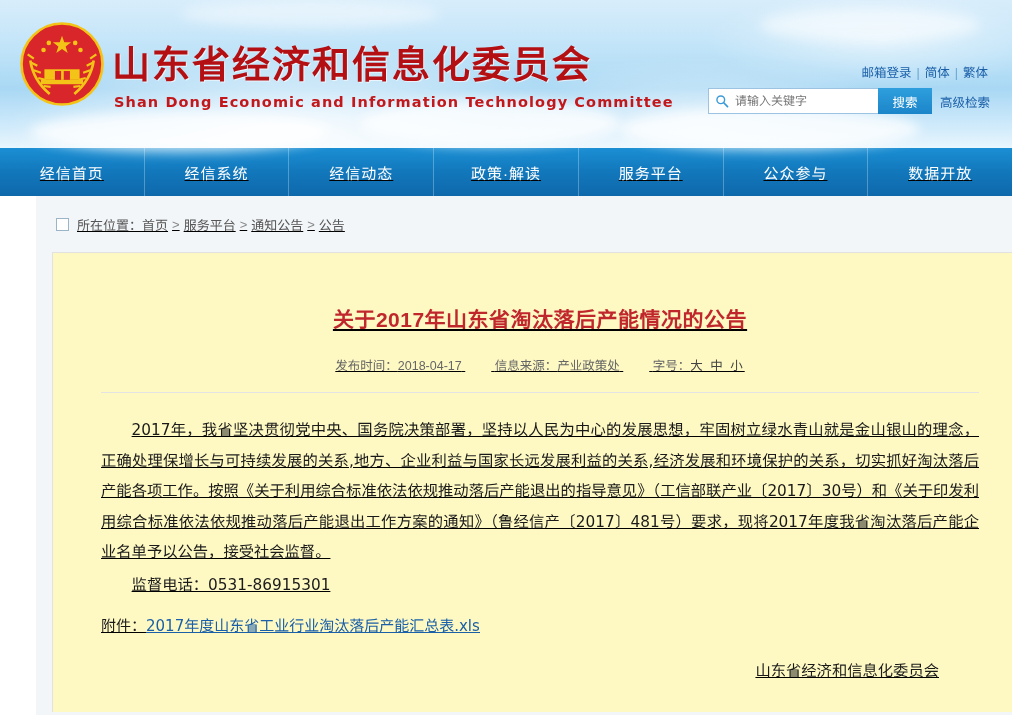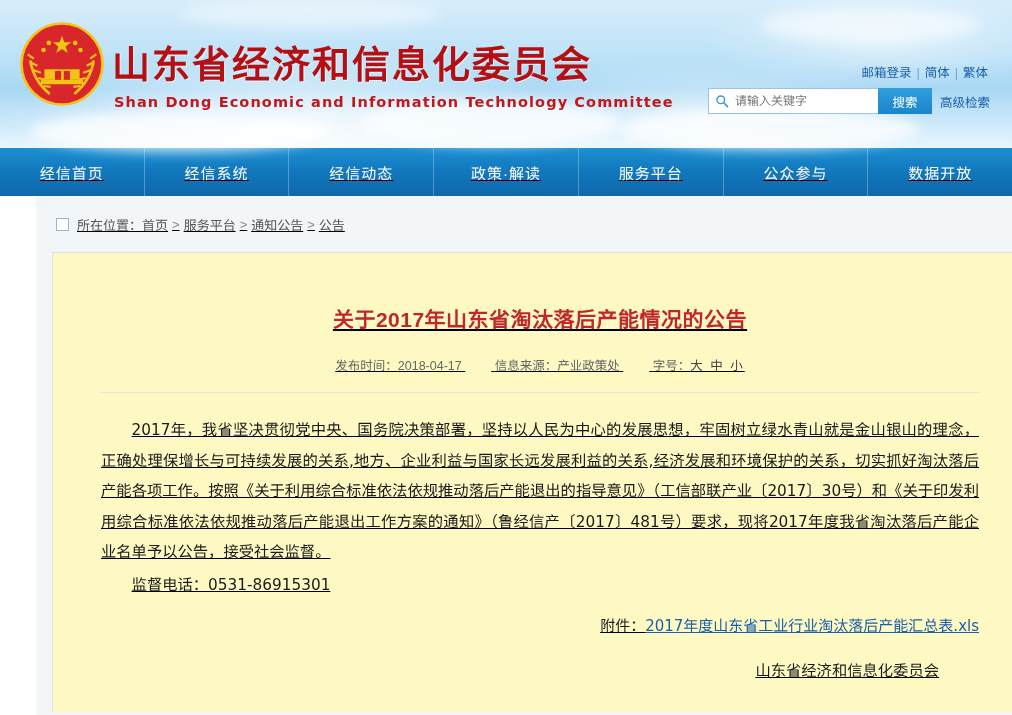--- a/index.html
+++ b/index.html
@@ -199,21 +199,21 @@
   .art-body {
     font-size: 15.3px;
     line-height: 2.0;
     color: #1a1a1a;
     text-align: justify;
     font-family: "DejaVu Sans", "Liberation Sans", sans-serif;
   }
   .art-body p { margin: 0 0 2px 0; }
   .indent { text-indent: 2em; }
   .attach {
-    text-align: right;
+    text-align: left;
     margin-top: 10px;
     font-size: 15px;
   }
   .attach a {
     color: #1a5fa8;
     text-decoration: underline;
   }
   .signature {
     text-align: right;
     font-size: 15.3px;

